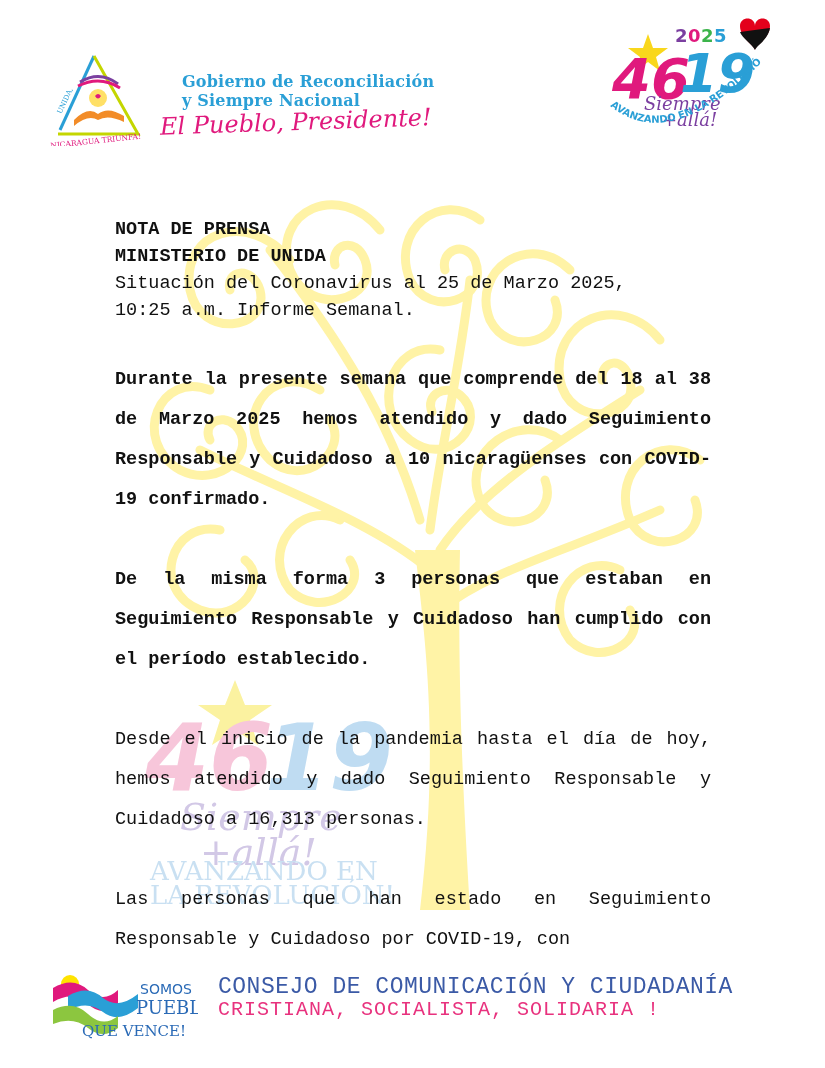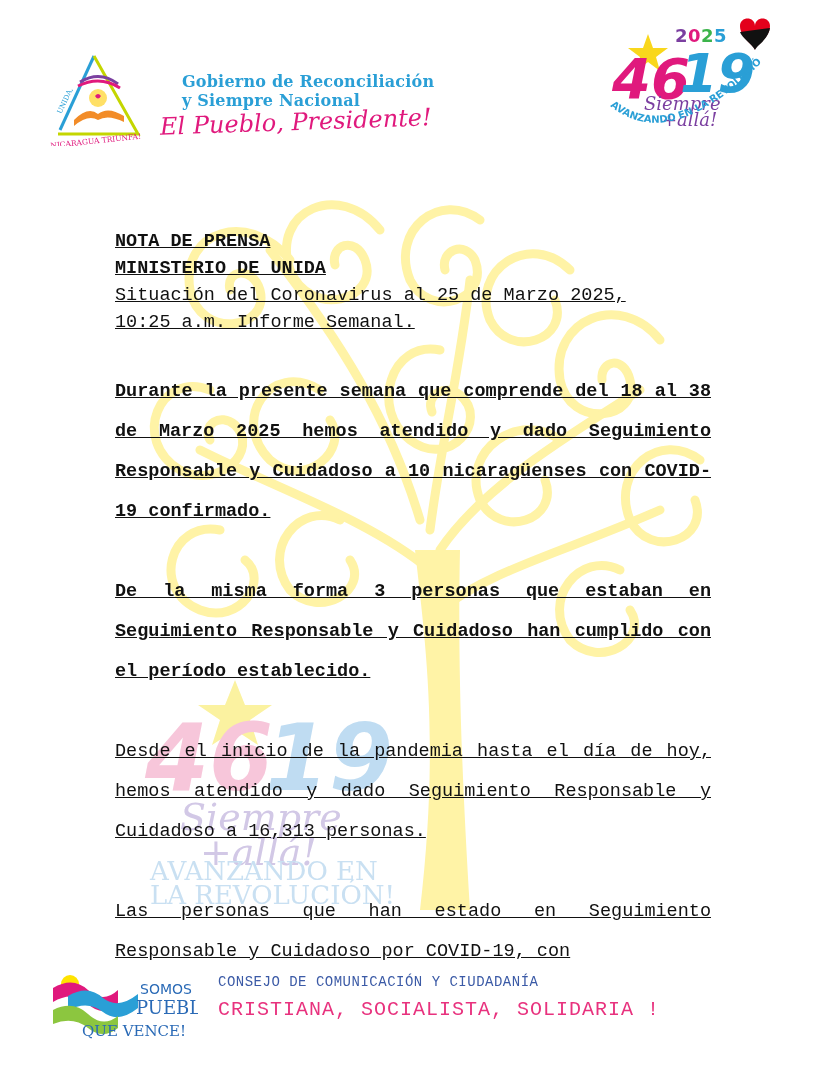--- a/index.html
+++ b/index.html
@@ -13,29 +13,29 @@
   .gov-slogan { position: absolute; left: 160px; top: 108px; color: #e0197d; font-size: 24px; font-style: italic; font-family: "DejaVu Serif", serif; white-space: nowrap; transform: rotate(-2deg); }
 
   
   .right-logo { position: absolute; left: 600px; top: 14px; width: 180px; height: 130px; }
 
   
   .watermark-tree { position: absolute; left: 140px; top: 190px; width: 600px; height: 720px; pointer-events: none; }
   .watermark-4619 { position: absolute; left: 140px; top: 670px; width: 280px; height: 240px; pointer-events: none; }
 
   
-  .content { position: absolute; left: 115px; top: 228px; width: 596px; color: #111; font-size: 18.5px; text-decoration: underline; }
+  .content { position: absolute; left: 115px; top: 216px; width: 596px; color: #111; font-size: 18.5px; }
   .head-line { font-weight: bold; line-height: 27px; white-space: nowrap; }
   .head-line.light { font-weight: normal; }
   .para { margin-top: 40px; font-weight: bold; line-height: 40px; text-align: justify; text-align-last: left; }
   .para.first { margin-top: 36px; }
 
   
   .footer-logo { position: absolute; left: 48px; top: 970px; width: 150px; height: 70px; }
-  .footer-line1 { position: absolute; left: 218px; top: 974px; color: #3b5aa6; font-size: 14px; font-family: "Liberation Mono", monospace; white-space: nowrap; letter-spacing: 0.5px; }
+  .footer-line1 { position: absolute; left: 218px; top: 974px; color: #3b5aa6; font-size: 23px; font-family: "Liberation Mono", monospace; white-space: nowrap; letter-spacing: 0.5px; }
   .footer-line2 { position: absolute; left: 218px; top: 998px; color: #e8327e; font-size: 20px; font-family: "Liberation Mono", monospace; white-space: nowrap; letter-spacing: 1px; text-align: center; }
 </style>
 </head>
 <body>
 
 <div class="page">
 
   <svg class="watermark-tree" viewBox="0 0 600 720">
     <g fill="none" stroke="#fff3a6" stroke-width="9" stroke-linecap="round">
       <path d="M150 70 C 110 20, 40 40, 50 100 C 60 150, 130 140, 120 100 C 112 75, 85 80, 90 100"></path>

